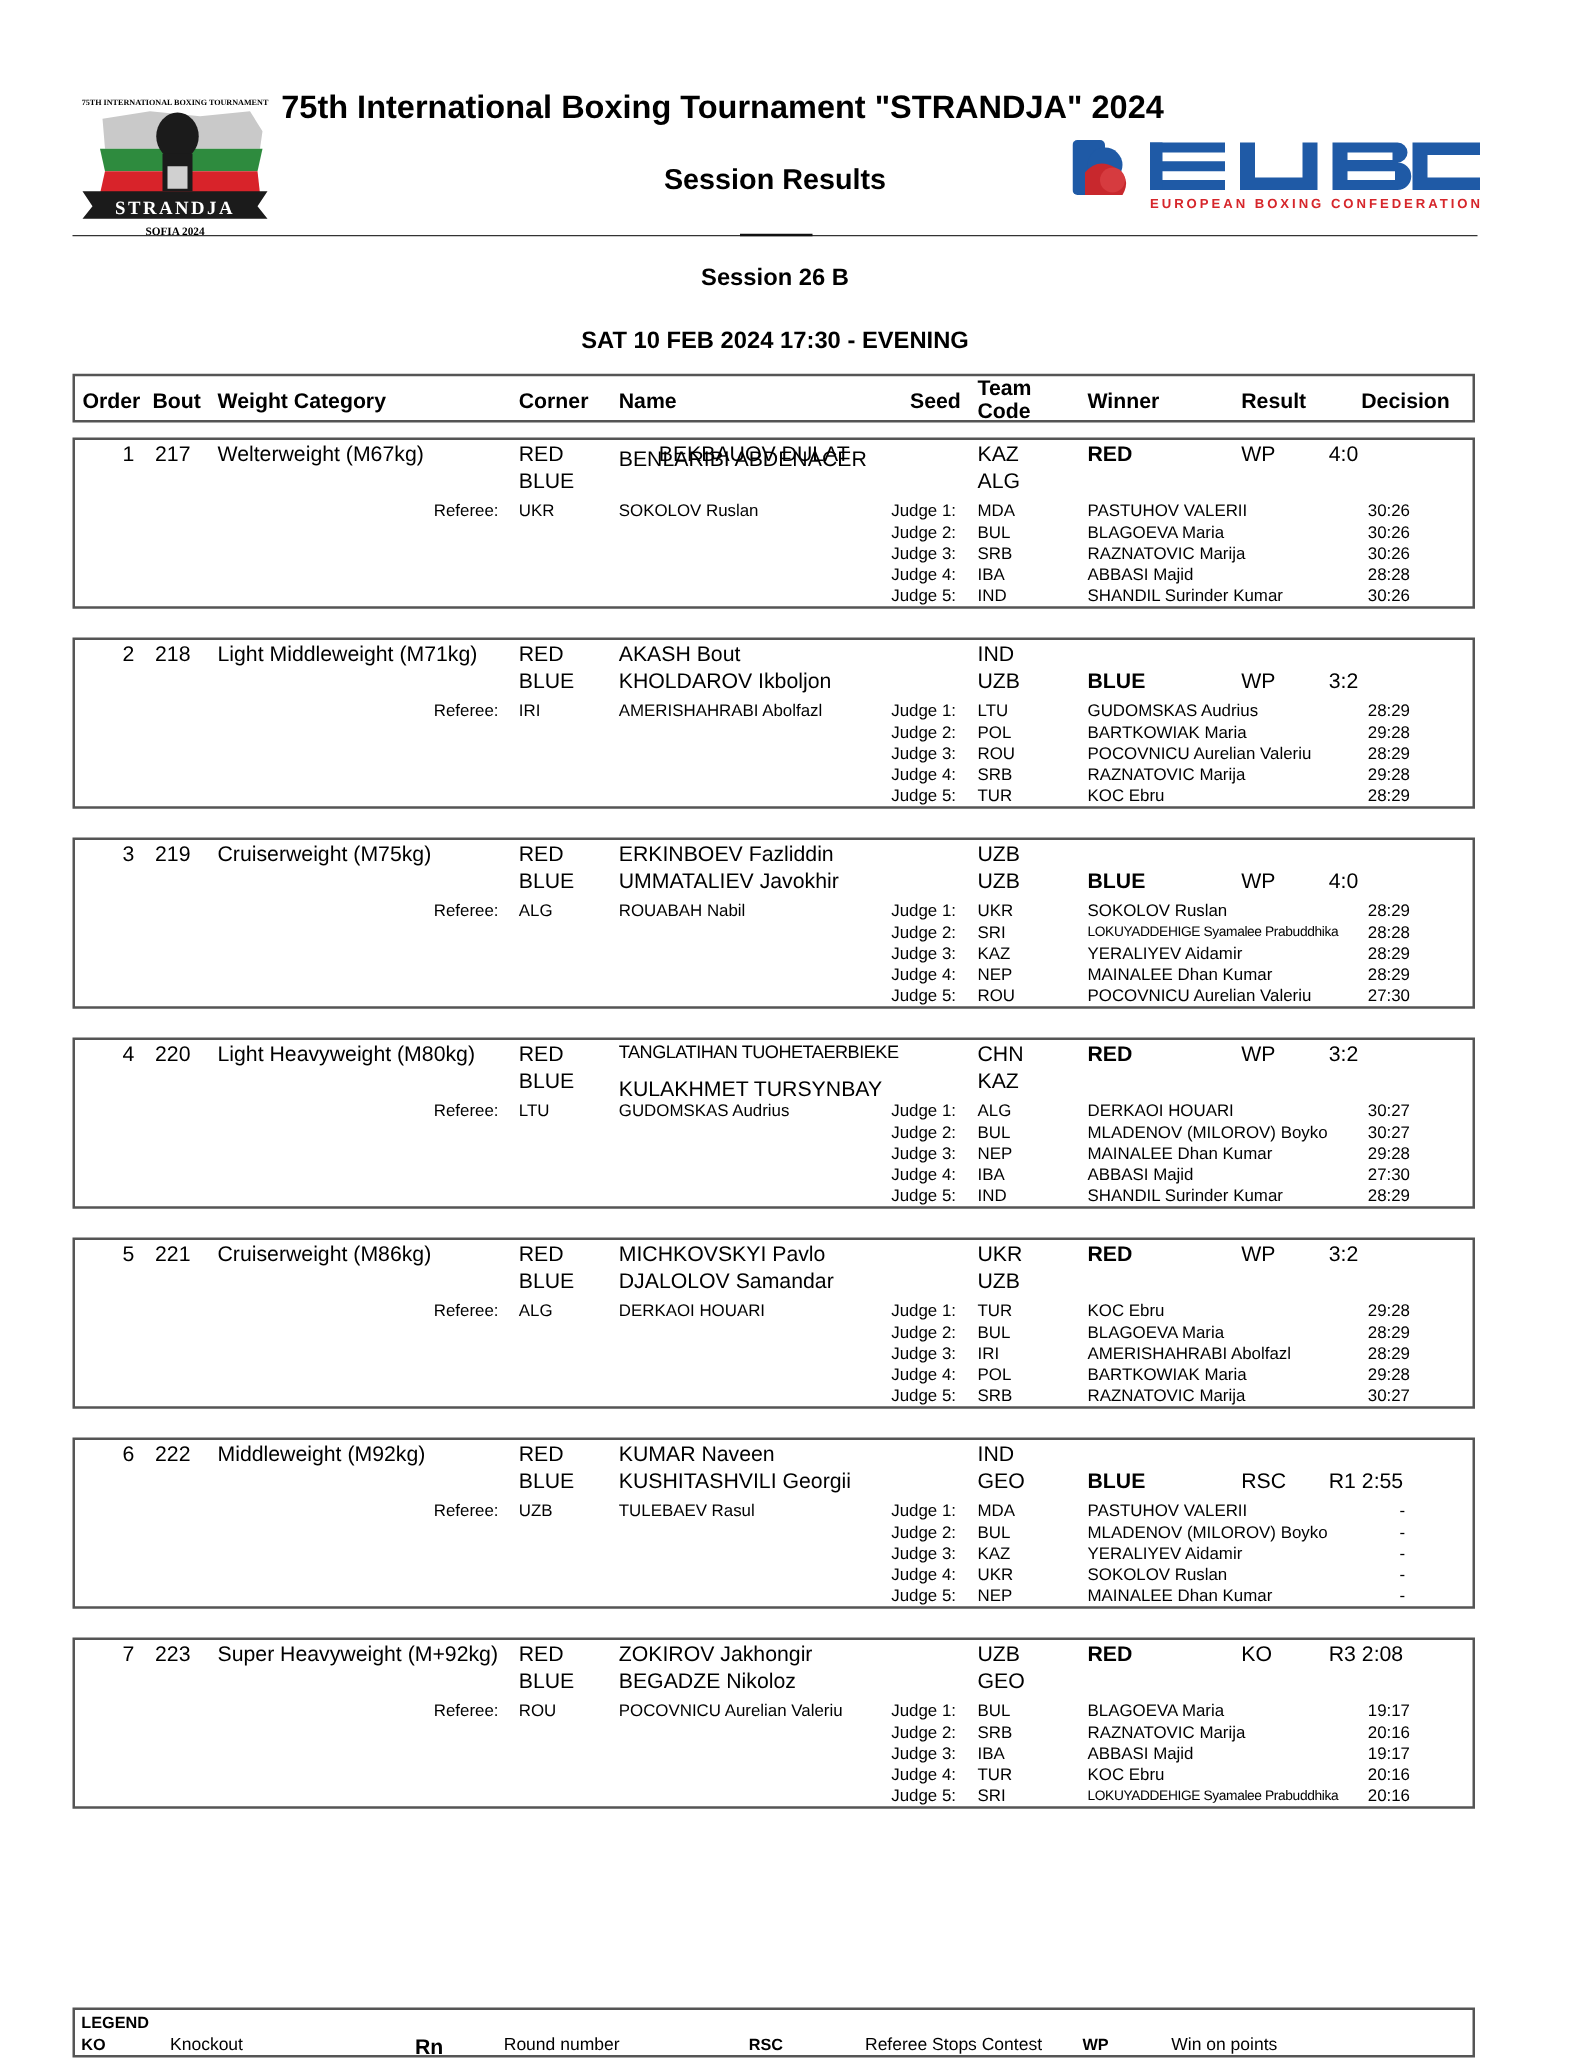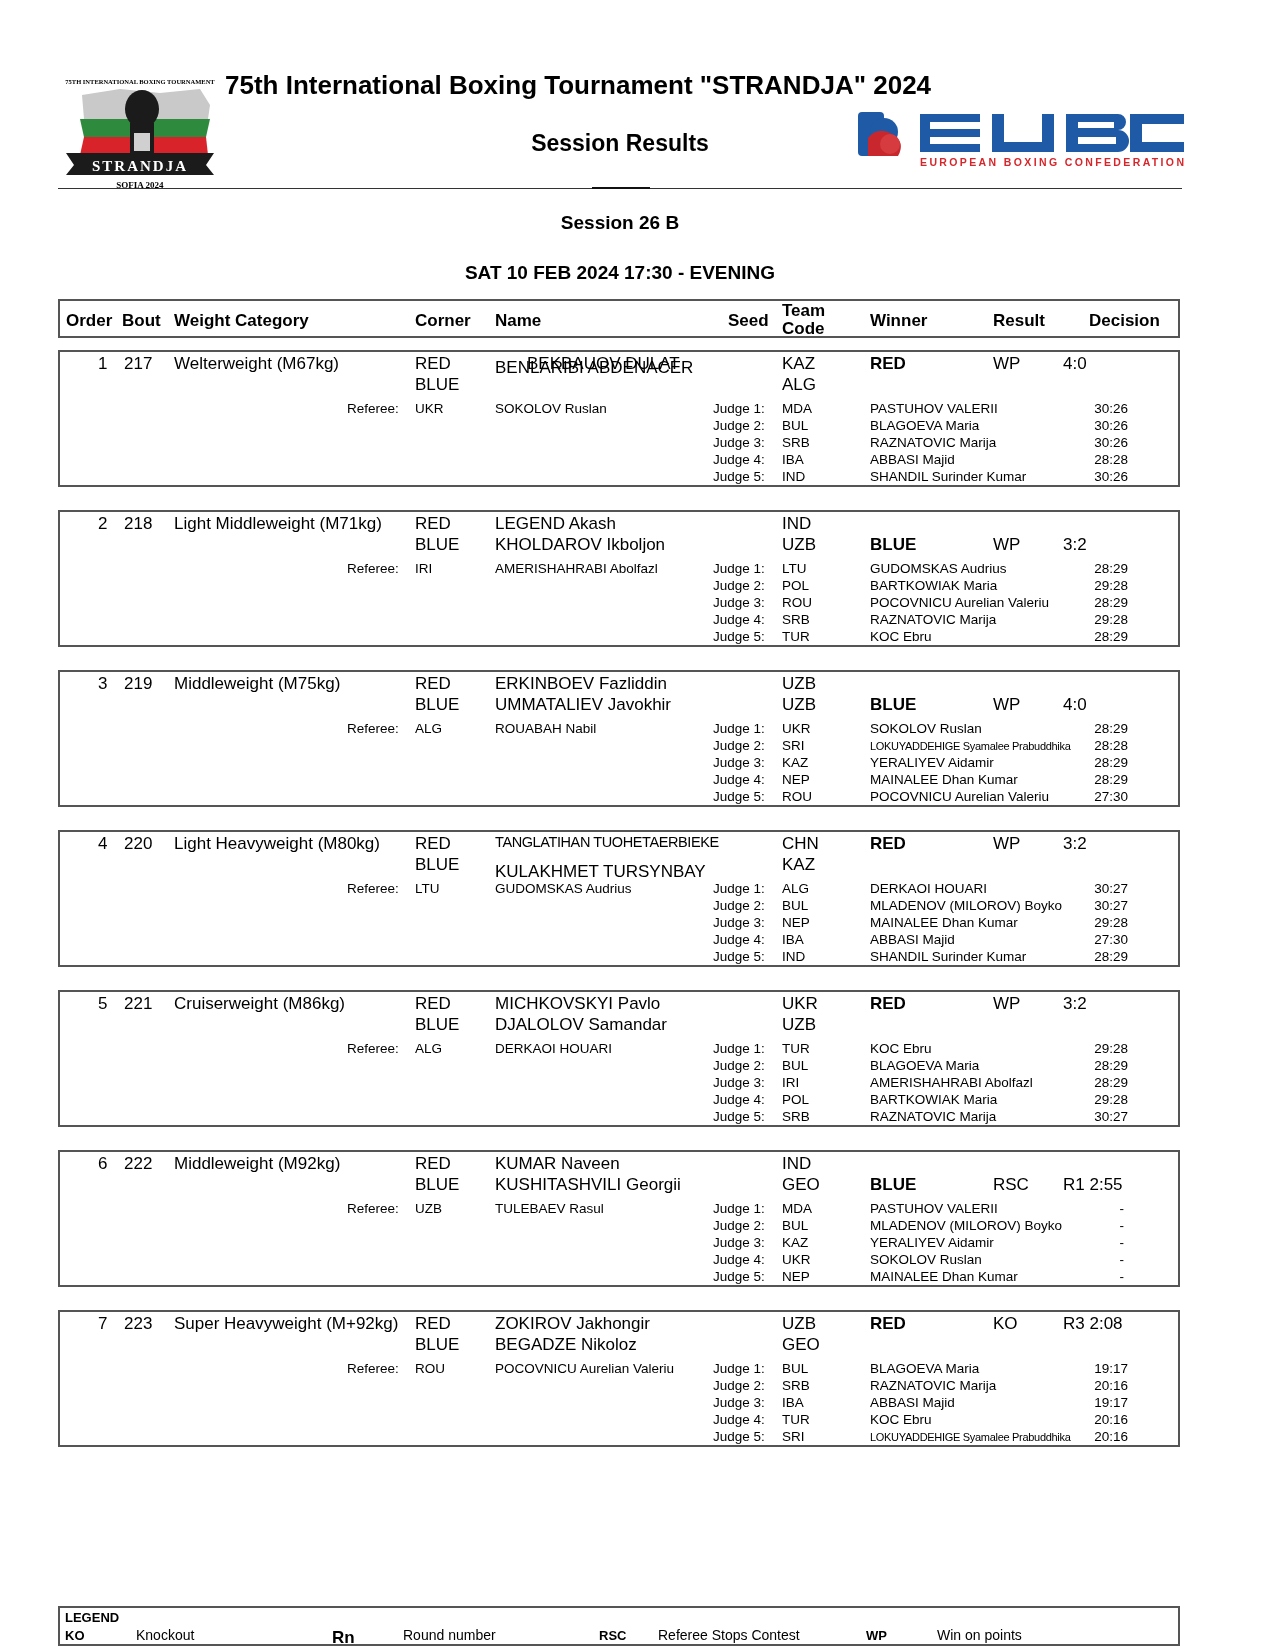--- a/index.html
+++ b/index.html
@@ -122,21 +122,21 @@
       <span class="small" style="left:653px; top:117px;">Judge 5:</span>
       <span class="small" style="left:722px; top:117px;">IND</span>
       <span class="small" style="left:810px; top:117px;">SHANDIL Surinder Kumar</span>
       <span class="small" style="right:50px; top:117px;">30:26</span>
     </div>
     <div class="abs bout" style="top: 510px;">
       <span class="main" style="left:38px; top:2px;">2</span>
       <span class="main" style="left:64px; top:2px;">218</span>
       <span class="main" style="left:114px; top:2px;">Light Middleweight (M71kg)</span>
       <span class="main" style="left:355px; top:2px;">RED</span>
-      <span class="main" style="left:435px; top:2px;">LEGEND Akash</span>
+      <span class="main" style="left:435px; top:2px;">AKASH Bout</span>
       <span class="main" style="left:722px; top:2px;">IND</span>
       <span class="main" style="left:355px; top:23px;">BLUE</span>
       <span class="main" style="left:435px; top:23px;">KHOLDAROV Ikboljon</span>
       <span class="main" style="left:722px; top:23px;">UZB</span>
       <span class="main bold" style="left:810px; top:23px;">BLUE</span>
       <span class="main" style="left:933px; top:23px;">WP</span>
       <span class="main" style="left:1003px; top:23px;">3:2</span>
       <span class="small" style="left:287px; top:49px;">Referee:</span>
       <span class="small" style="left:355px; top:49px;">IRI</span>
       <span class="small" style="left:435px; top:49px;">AMERISHAHRABI Abolfazl</span>
@@ -157,21 +157,21 @@
       <span class="small" style="left:810px; top:100px;">RAZNATOVIC Marija</span>
       <span class="small" style="right:50px; top:100px;">29:28</span>
       <span class="small" style="left:653px; top:117px;">Judge 5:</span>
       <span class="small" style="left:722px; top:117px;">TUR</span>
       <span class="small" style="left:810px; top:117px;">KOC Ebru</span>
       <span class="small" style="right:50px; top:117px;">28:29</span>
     </div>
     <div class="abs bout" style="top: 670px;">
       <span class="main" style="left:38px; top:2px;">3</span>
       <span class="main" style="left:64px; top:2px;">219</span>
-      <span class="main" style="left:114px; top:2px;">Middleweight (M75kg)</span>
+      <span class="main" style="left:114px; top:2px;">Cruiserweight (M75kg)</span>
       <span class="main" style="left:355px; top:2px;">RED</span>
       <span class="main" style="left:435px; top:2px;">ERKINBOEV Fazliddin</span>
       <span class="main" style="left:722px; top:2px;">UZB</span>
       <span class="main" style="left:355px; top:23px;">BLUE</span>
       <span class="main" style="left:435px; top:23px;">UMMATALIEV Javokhir</span>
       <span class="main" style="left:722px; top:23px;">UZB</span>
       <span class="main bold" style="left:810px; top:23px;">BLUE</span>
       <span class="main" style="left:933px; top:23px;">WP</span>
       <span class="main" style="left:1003px; top:23px;">4:0</span>
       <span class="small" style="left:287px; top:49px;">Referee:</span>
@@ -348,16 +348,16 @@
     </div>
   </div>
 
 <div class="abs legend">
   <span class="bold" style="left:5px; top:2px; font-size:13px;">LEGEND</span>
   <span class="bold" style="left:5px; top:20px; font-size:13px;">KO</span>
   <span style="left:76px; top:19px;">Knockout</span>
   <span class="bold" style="left:272px; top:20px; font-size:17px;">Rn</span>
   <span style="left:343px; top:19px;">Round number</span>
   <span class="bold" style="left:539px; top:20px; font-size:13px;">RSC</span>
-  <span style="left:598px; top:19px;">Referee Stops Contest</span>
+  <span style="left:632px; top:19px;">Referee Stops Contest</span>
   <span class="bold" style="left:806px; top:20px; font-size:13px;">WP</span>
   <span style="left:877px; top:19px;text-align:right;">Win on points</span>
 </div>
 
 </body></html>

